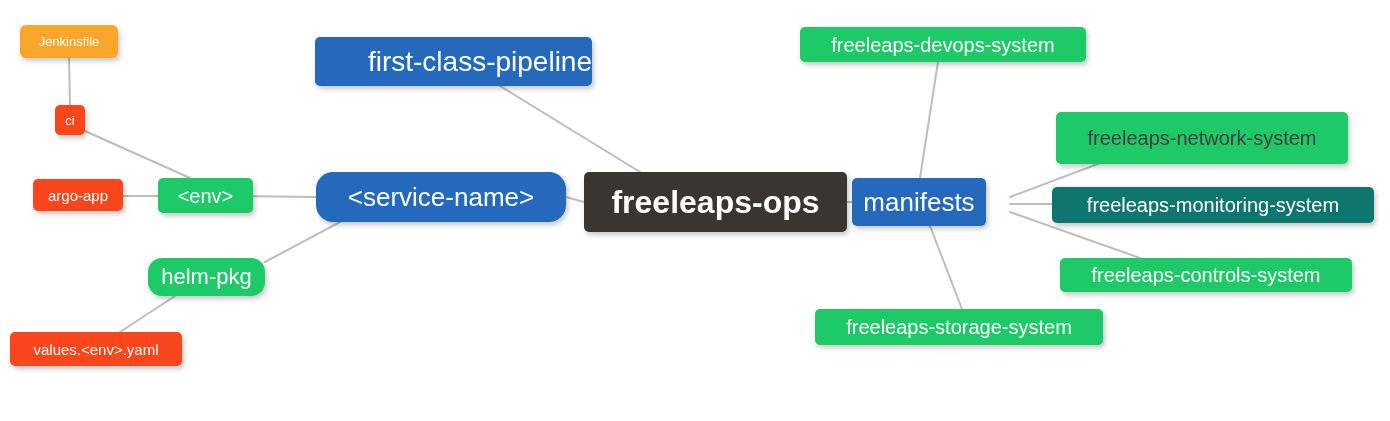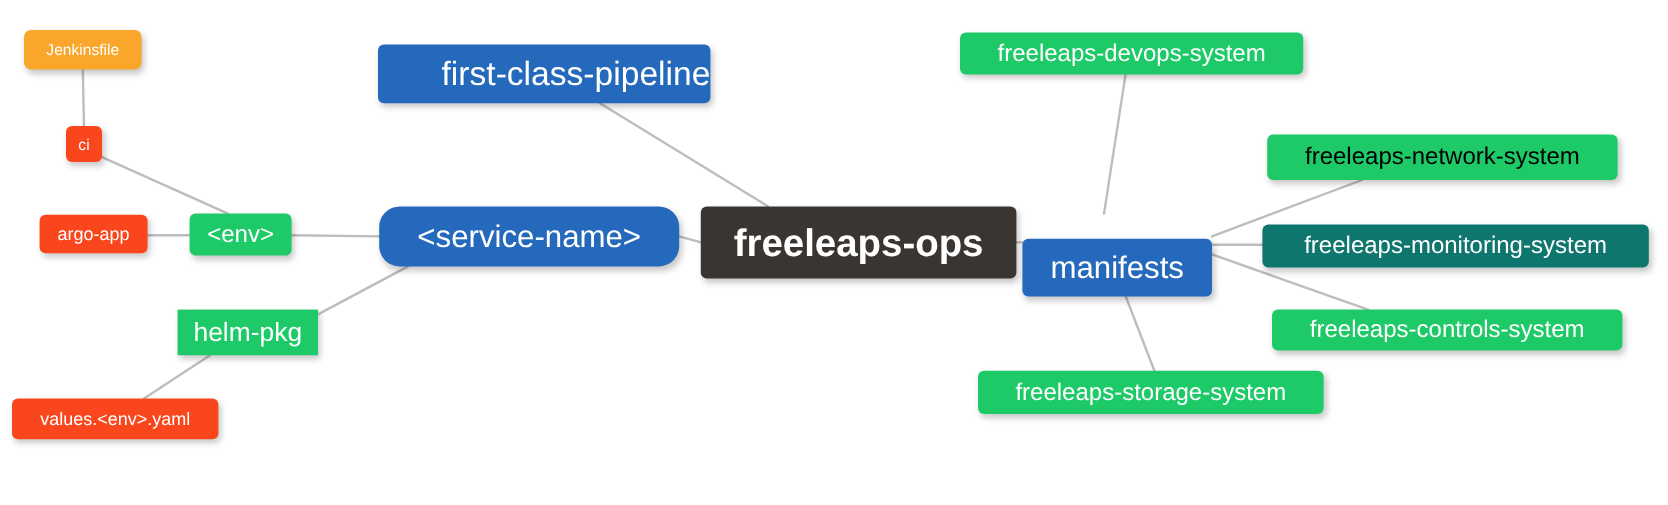--- a/index.html
+++ b/index.html
@@ -53,45 +53,45 @@
   <div id="nodes">
       <div class="node" style="left: 20px; top: 25px; width: 98px; height: 33px; background: rgb(249, 166, 43); font-size: 13px; border-radius: 6px; color: rgb(255, 255, 255);">
         <span class="lbl">Jenkinsfile</span>
       </div>
       <div class="node" style="left: 55px; top: 105px; width: 30px; height: 30px; background: rgb(249, 70, 28); font-size: 13px; border-radius: 5px; color: rgb(255, 255, 255);">
         <span class="lbl">ci</span>
       </div>
       <div class="node" style="left: 33px; top: 179px; width: 90px; height: 32px; background: rgb(249, 70, 28); font-size: 15px; border-radius: 5px; color: rgb(255, 255, 255);">
         <span class="lbl">argo-app</span>
       </div>
-      <div class="node" style="left: 158px; top: 178px; width: 85px; height: 35px; background: rgb(30, 202, 104); font-size: 20px; border-radius: 5px; color: rgb(255, 255, 255);">
+      <div class="node" style="left: 158px; top: 178px; width: 95px; height: 35px; background: rgb(30, 202, 104); font-size: 20px; border-radius: 5px; color: rgb(255, 255, 255);">
         <span class="lbl">&lt;env&gt;</span>
       </div>
-      <div class="node" style="left: 148px; top: 258px; width: 117px; height: 38px; background: rgb(30, 202, 104); font-size: 22px; border-radius: 0; color: rgb(255, 255, 255);">
+      <div class="node" style="left: 148px; top: 258px; width: 117px; height: 38px; background: rgb(30, 202, 104); font-size: 22px; border-radius: 14px; color: rgb(255, 255, 255);">
         <span class="lbl">helm-pkg</span>
       </div>
       <div class="node" style="left: 10px; top: 332px; width: 172px; height: 34px; background: rgb(249, 70, 28); font-size: 15px; border-radius: 5px; color: #ffffff;">
         <span class="lbl">values.&lt;env&gt;.yaml</span>
       </div>
       <div class="node" style="left: 315px; top: 37px; width: 277px; height: 49px; background: rgb(37, 105, 188); font-size: 28px; border-radius: 5px; color: rgb(255, 255, 255); justify-content: flex-end;">
         <span class="lbl">first-class-pipeline</span>
       </div>
       <div class="node" style="left: 316px; top: 172px; width: 250px; height: 50px; background: rgb(37, 105, 188); font-size: 26px; border-radius: 17px; color: rgb(255, 255, 255);">
         <span class="lbl">&lt;service-name&gt;</span>
       </div>
       <div class="node" style="left: 584px; top: 172px; width: 263px; height: 60px; background: rgb(59, 53, 49); font-size: 32px; border-radius: 5px; color: rgb(255, 255, 255); font-weight: bold;">
         <span class="lbl">freeleaps-ops</span>
       </div>
-      <div class="node" style="left: 852px; top: 178px; width: 158px; height: 48px; background: rgb(37, 105, 188); font-size: 26px; border-radius: 5px; color: rgb(255, 255, 255); margin-top: 21px;">
+      <div class="node" style="left: 852px; top: 178px; width: 134px; height: 48px; background: rgb(37, 105, 188); font-size: 26px; border-radius: 5px; color: rgb(255, 255, 255);">
         <span class="lbl">manifests</span>
       </div>
       <div class="node" style="left: 800px; top: 27px; width: 286px; height: 35px; background: rgb(30, 202, 104); font-size: 20px; border-radius: 5px; color: rgb(255, 255, 255);">
         <span class="lbl">freeleaps-devops-system</span>
       </div>
-      <div class="node" style="left: 1056px; top: 112px; width: 292px; height: 38px; background: rgb(30, 202, 104); font-size: 20px; border-radius: 5px; color: #000000;">
+      <div class="node" style="left: 1056px; top: 112px; width: 292px; height: 52px; background: rgb(30, 202, 104); font-size: 20px; border-radius: 5px; color: #404040;">
         <span class="lbl">freeleaps-network-system</span>
       </div>
       <div class="node" style="left: 1052px; top: 187px; width: 322px; height: 36px; background: #0f766e; font-size: 20px; border-radius: 5px; color: rgb(255, 255, 255);">
         <span class="lbl">freeleaps-monitoring-system</span>
       </div>
       <div class="node" style="left: 1060px; top: 258px; width: 292px; height: 34px; background: rgb(30, 202, 104); font-size: 20px; border-radius: 5px; color: rgb(255, 255, 255);">
         <span class="lbl">freeleaps-controls-system</span>
       </div>
       <div class="node" style="left: 815px; top: 309px; width: 288px; height: 36px; background: rgb(30, 202, 104); font-size: 20px; border-radius: 5px; color: rgb(255, 255, 255);">
         <span class="lbl">freeleaps-storage-system</span>

